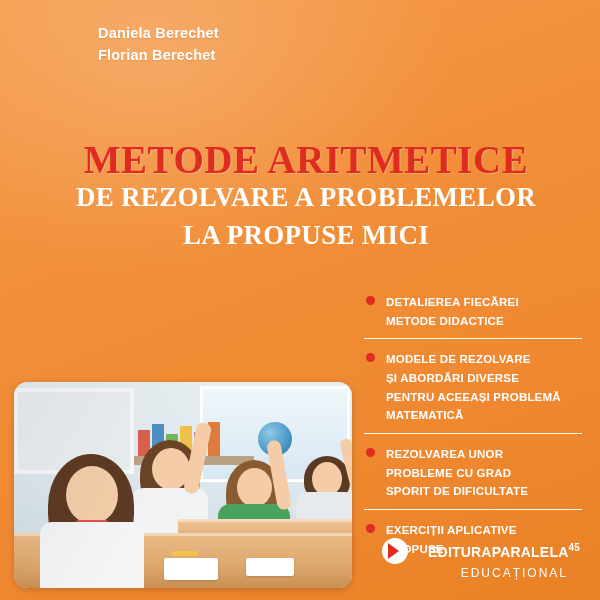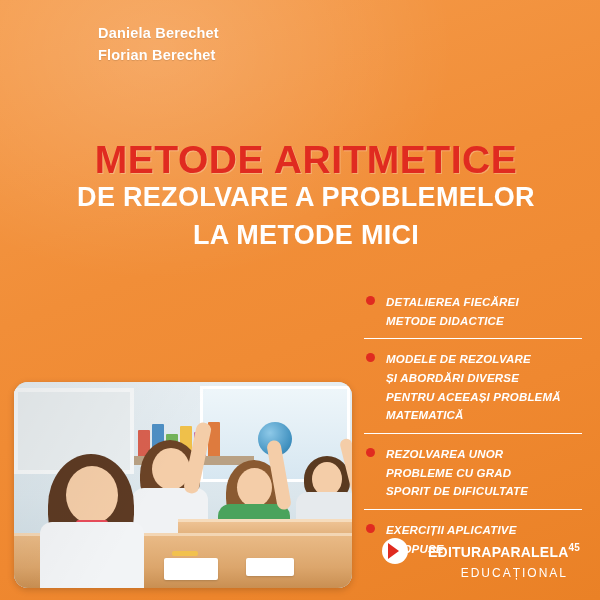--- a/index.html
+++ b/index.html
@@ -46,20 +46,21 @@
   .authors div { white-space: nowrap; }
 
   
   .title-block {
     position: absolute;
     left: 0;
     right: 0;
     top: 140px;
     text-align: center;
     padding-left: 12px;
+    font-family: Liberation Serif, serif;
   }
   .title-main {
     color: #e02b20;
     font-size: 39px;
     font-weight: bold;
     letter-spacing: 0.5px;
     line-height: 1.05;
     text-shadow: 1px 1px 0 rgba(255,255,255,0.25);
     white-space: nowrap;
   }
@@ -86,21 +87,20 @@
     position: absolute;
     right: 18px;
     top: 292px;
     width: 218px;
   }
   .bullet-item {
     position: relative;
     padding: 0 6px 9px 22px;
     border-bottom: 1.5px solid #ffffff;
     margin-bottom: 10px;
-    font-style: italic;
   }
   .bullet-item:last-child {
     border-bottom: none;
   }
   .bullet-dot {
     position: absolute;
     left: 2px;
     top: 4px;
     width: 9px;
     height: 9px;
@@ -275,21 +275,21 @@
   <div class="bg-glow"></div>
 
   <div class="authors">
     <div>Daniela Berechet</div>
     <div>Florian Berechet</div>
   </div>
 
   <div class="title-block">
     <div class="title-main">METODE ARITMETICE</div>
     <div class="title-sub1">DE REZOLVARE A PROBLEMELOR</div>
-    <div class="title-sub2">LA METODE MICI</div>
+    <div class="title-sub2">LA PROPUSE MICI</div>
   </div>
 
   <div class="bullets">
     <div class="bullet-item">
       <span class="bullet-dot"></span>
       <span class="bullet-text">DETALIEREA FIECĂREI<br>METODE DIDACTICE</span>
     </div>
     <div class="bullet-item">
       <span class="bullet-dot"></span>
       <span class="bullet-text">MODELE DE REZOLVARE<br>ȘI ABORDĂRI DIVERSE<br>PENTRU ACEEAȘI PROBLEMĂ<br>MATEMATICĂ</span>

